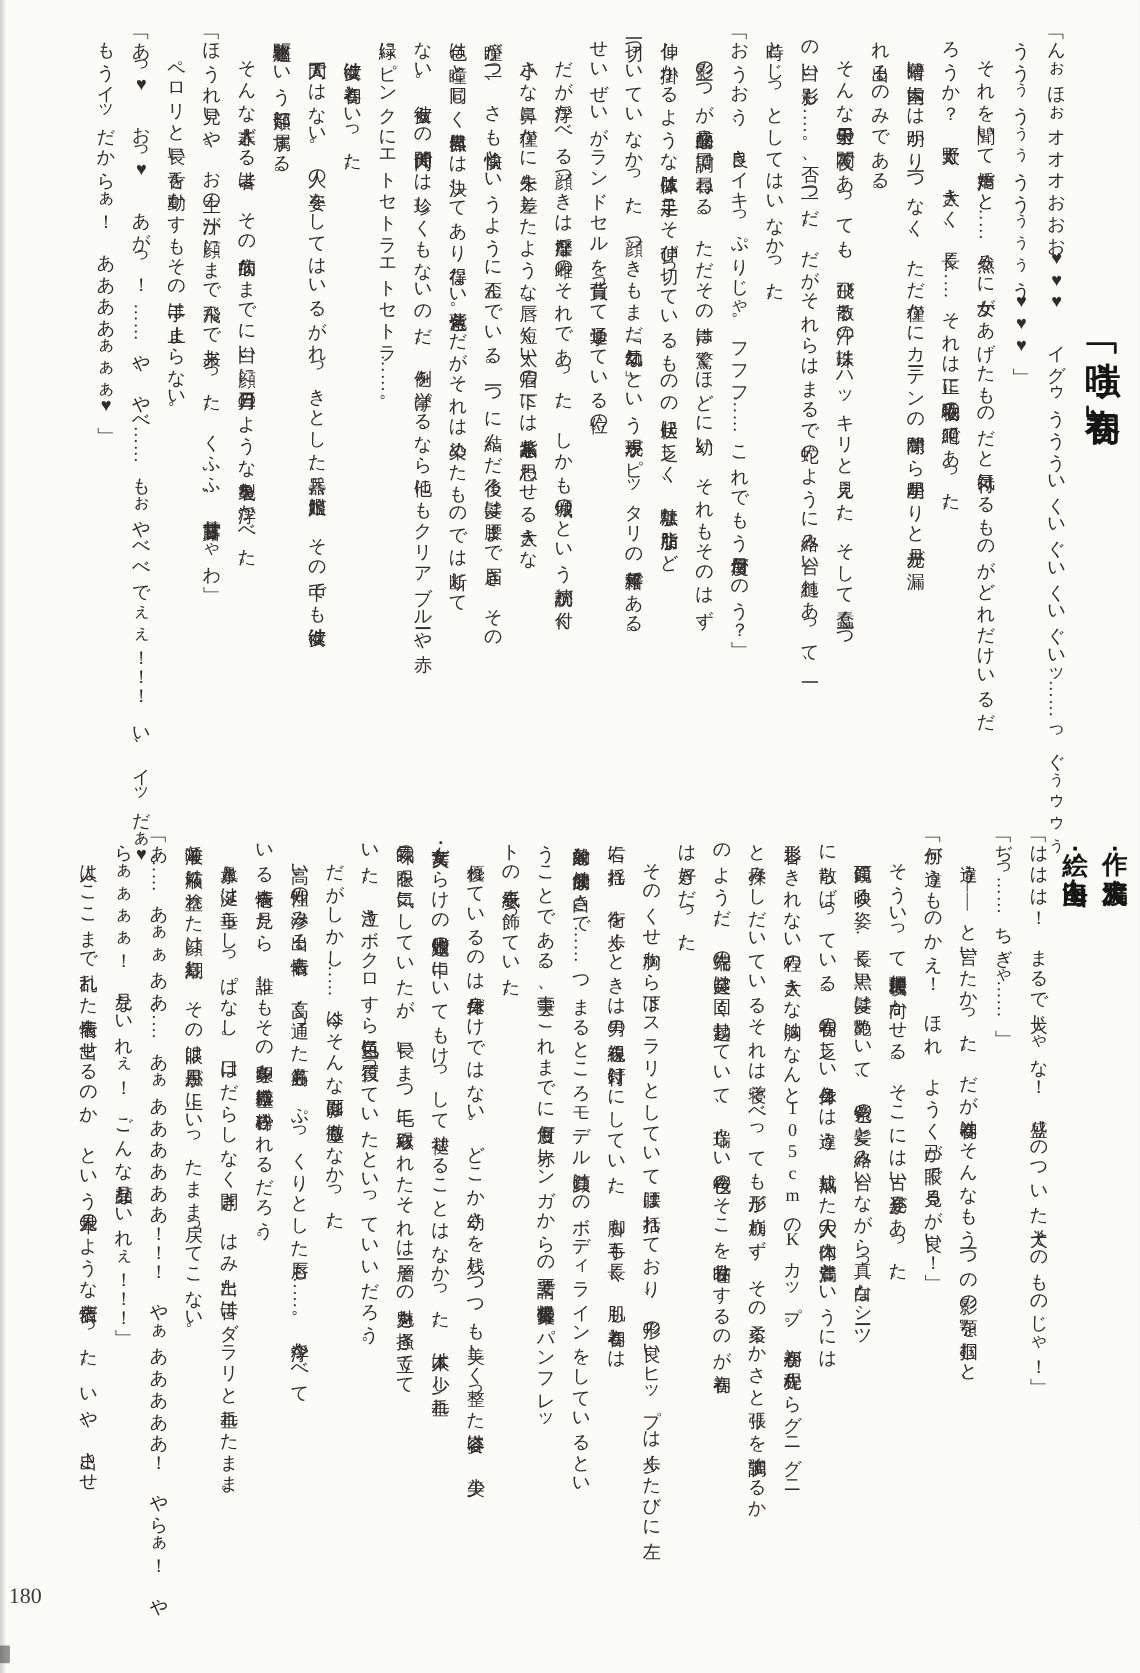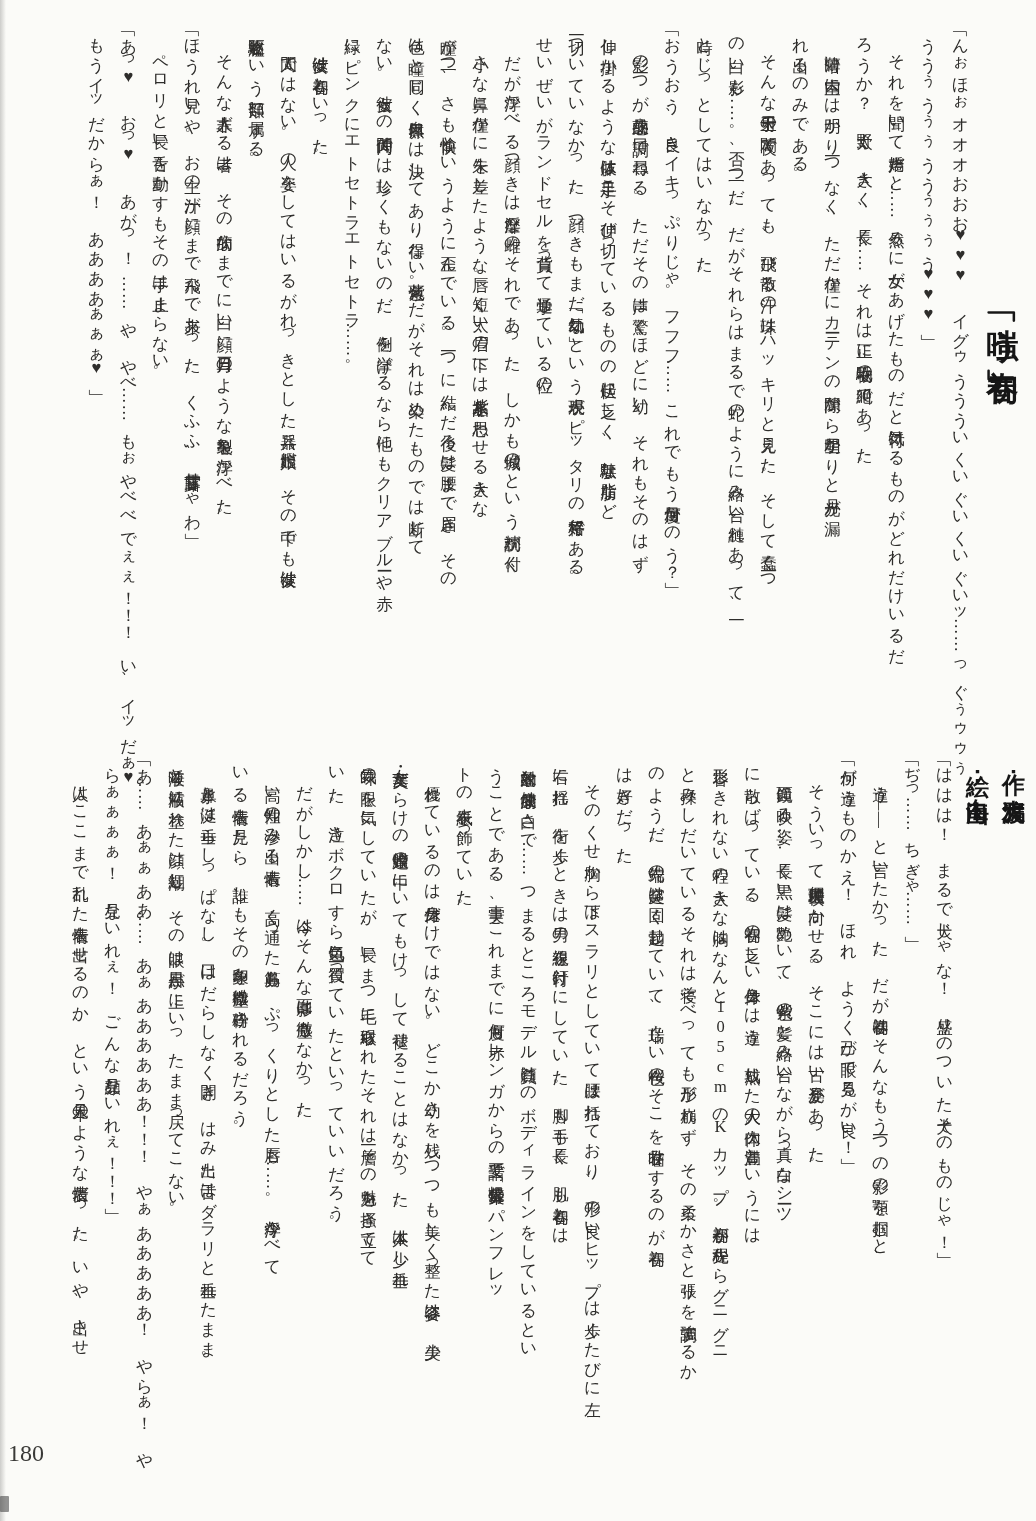--- a/index.html
+++ b/index.html
@@ -52,21 +52,21 @@
     line-height:36px;
     letter-spacing:1px;
     color:#161616;
     white-space:nowrap;
   }
   .up{text-orientation:upright;}
   .page-number{
     position:absolute;
     left:8px;top:1440px;
     font-family:"Liberation Serif","DejaVu Serif",serif;
-    font-size:24px;
+    font-size:20px;
     color:#3a3a38;
   }
 </style>
 </head>
 <body>
 
 <div class="page">
 
   <div class="scan-edge"></div>
   <div class="scan-mark"></div>

